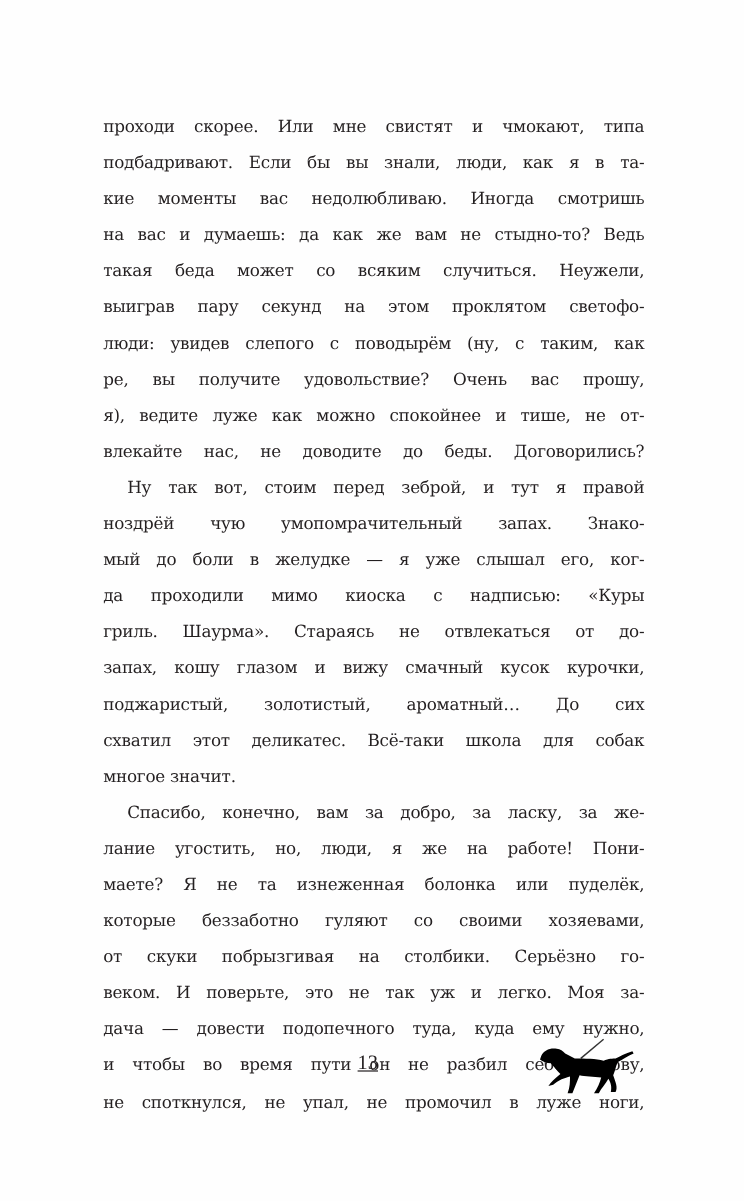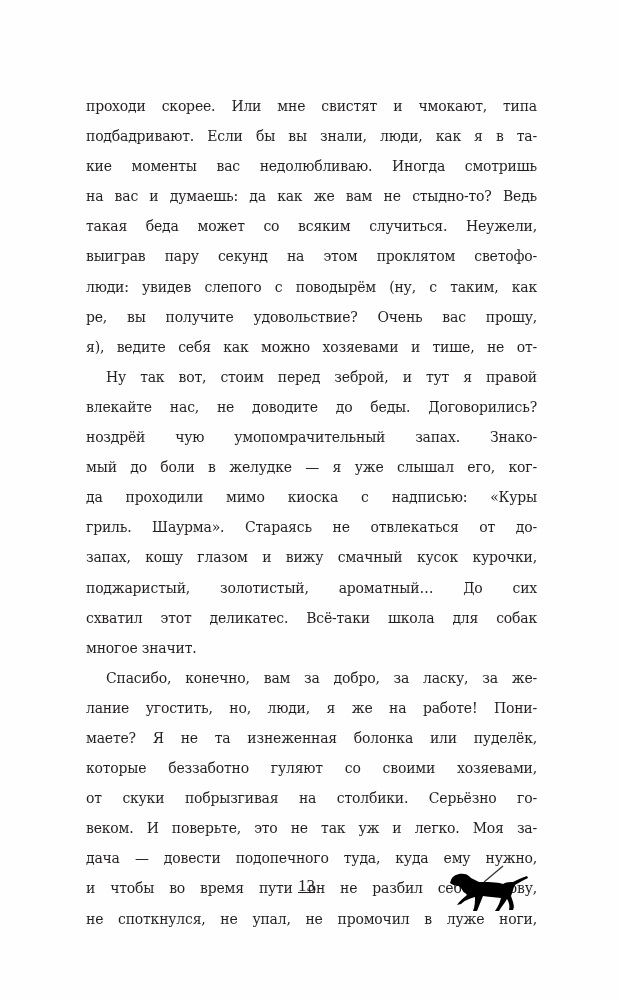--- a/index.html
+++ b/index.html
@@ -51,23 +51,23 @@
 
 <div class="page-text">
   <span class="line">проходи скорее. Или мне свистят и чмокают, типа</span>
   <span class="line">подбадривают. Если бы вы знали, люди, как я в та-</span>
   <span class="line">кие моменты вас недолюбливаю. Иногда смотришь</span>
   <span class="line">на вас и думаешь: да как же вам не стыдно-то? Ведь</span>
   <span class="line">такая беда может со всяким случиться. Неужели,</span>
   <span class="line">выиграв пару секунд на этом проклятом светофо-</span>
   <span class="line">люди: увидев слепого с поводырём (ну, с таким, как</span>
   <span class="line">ре, вы получите удовольствие? Очень вас прошу,</span>
-  <span class="line">я), ведите себя как можно хозяевами и тише, не от-</span>
+  <span class="line">я), ведите луже как можно спокойнее и тише, не от-</span>
+  <span class="line">влекайте нас, не доводите до беды. Договорились?</span>
   <span class="line indent">Ну так вот, стоим перед зеброй, и тут я правой</span>
-  <span class="line">влекайте нас, не доводите до беды. Договорились?</span>
   <span class="line">ноздрёй чую умопомрачительный запах. Знако-</span>
   <span class="line">мый до боли в желудке — я уже слышал его, ког-</span>
   <span class="line">да проходили мимо киоска с надписью: «Куры</span>
   <span class="line">гриль. Шаурма». Стараясь не отвлекаться от до-</span>
   <span class="line">запах, кошу глазом и вижу смачный кусок курочки,</span>
   <span class="line">поджаристый, золотистый, ароматный… До сих</span>
   <span class="line">схватил этот деликатес. Всё-таки школа для собак</span>
   <span class="line last">многое значит.</span>
   <span class="line indent">Спасибо, конечно, вам за добро, за ласку, за же-</span>
   <span class="line">лание угостить, но, люди, я же на работе! Пони-</span>

